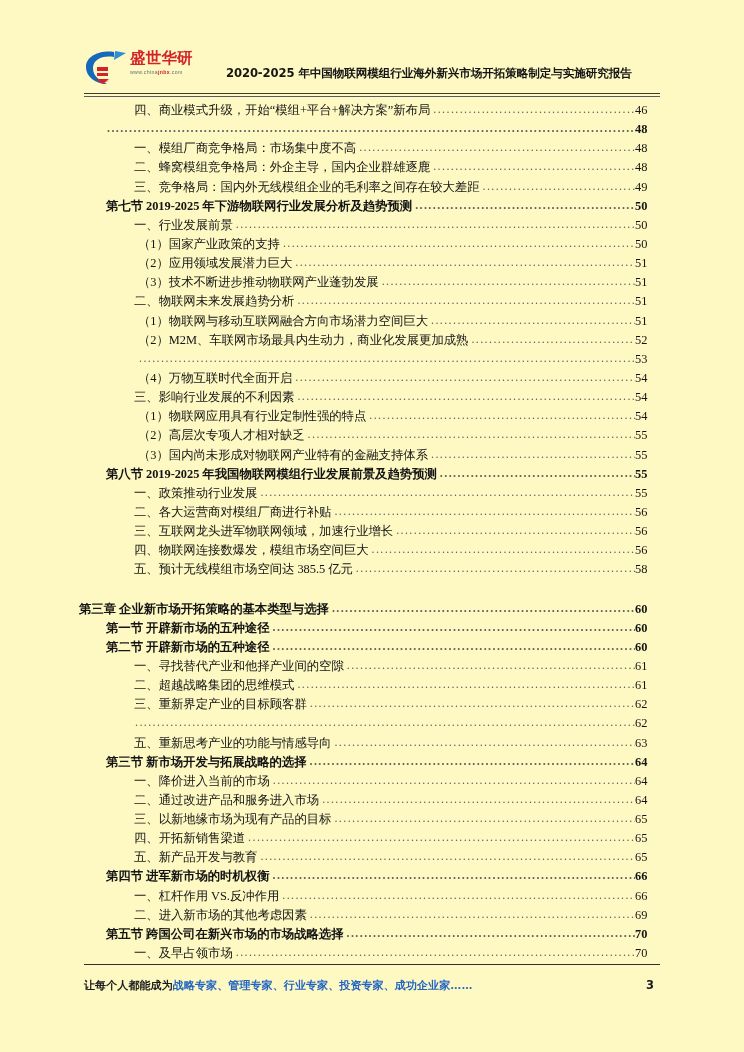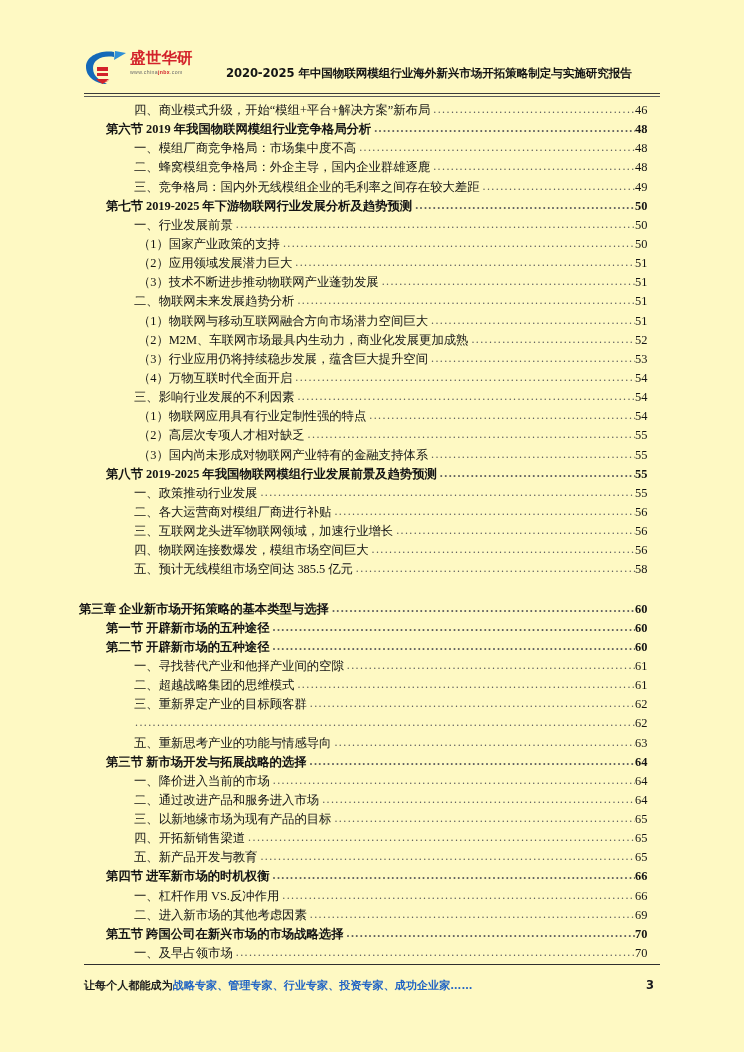--- a/index.html
+++ b/index.html
@@ -213,21 +213,20 @@
   <div class="header-rule"></div>
   <div class="header-rule2"></div>
 
   <div class="toc" id="toc-list">
       <div class="toc-row lvl-item">
         <span class="label">四、商业模式升级，开始“模组+平台+解决方案”新布局</span>
         <span class="dots">...........................................................................................................................................................</span>
         <span class="pageno">46</span>
       </div>
       <div class="toc-row lvl-section">
-        <span class="label">第六节  2019 年我国物联网模组行业竞争格局分析</span>
         <span class="dots">...........................................................................................................................................................</span>
         <span class="pageno">48</span>
       </div>
       <div class="toc-row lvl-item">
         <span class="label">一、模组厂商竞争格局：市场集中度不高</span>
         <span class="dots">...........................................................................................................................................................</span>
         <span class="pageno">48</span>
       </div>
       <div class="toc-row lvl-item">
         <span class="label">二、蜂窝模组竞争格局：外企主导，国内企业群雄逐鹿</span>
@@ -273,21 +272,20 @@
         <span class="label">（1）物联网与移动互联网融合方向市场潜力空间巨大</span>
         <span class="dots">...........................................................................................................................................................</span>
         <span class="pageno">51</span>
       </div>
       <div class="toc-row lvl-sub">
         <span class="label">（2）M2M、车联网市场最具内生动力，商业化发展更加成熟</span>
         <span class="dots">...........................................................................................................................................................</span>
         <span class="pageno">52</span>
       </div>
       <div class="toc-row lvl-sub">
-        <span class="label">（3）行业应用仍将持续稳步发展，蕴含巨大提升空间</span>
         <span class="dots">...........................................................................................................................................................</span>
         <span class="pageno">53</span>
       </div>
       <div class="toc-row lvl-sub">
         <span class="label">（4）万物互联时代全面开启</span>
         <span class="dots">...........................................................................................................................................................</span>
         <span class="pageno">54</span>
       </div>
       <div class="toc-row lvl-item">
         <span class="label">三、影响行业发展的不利因素</span>

